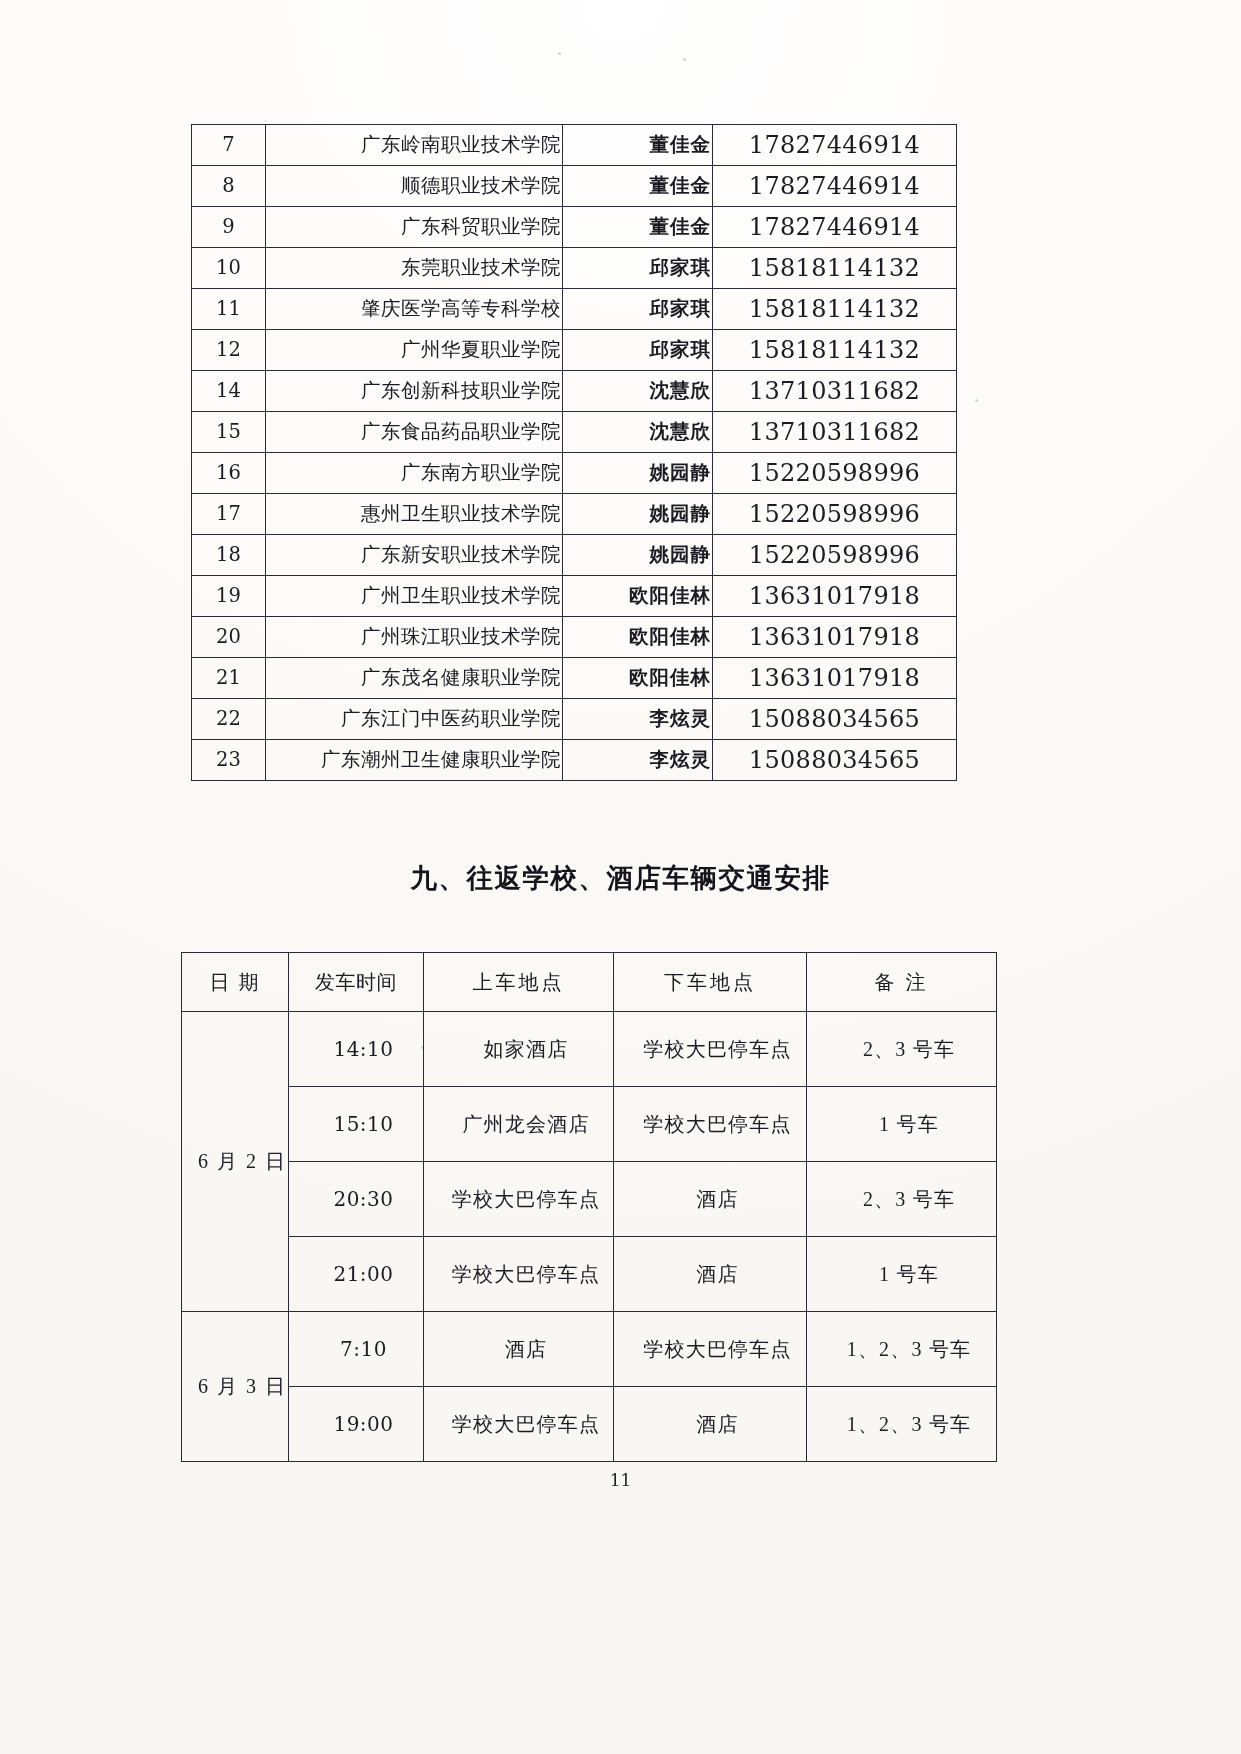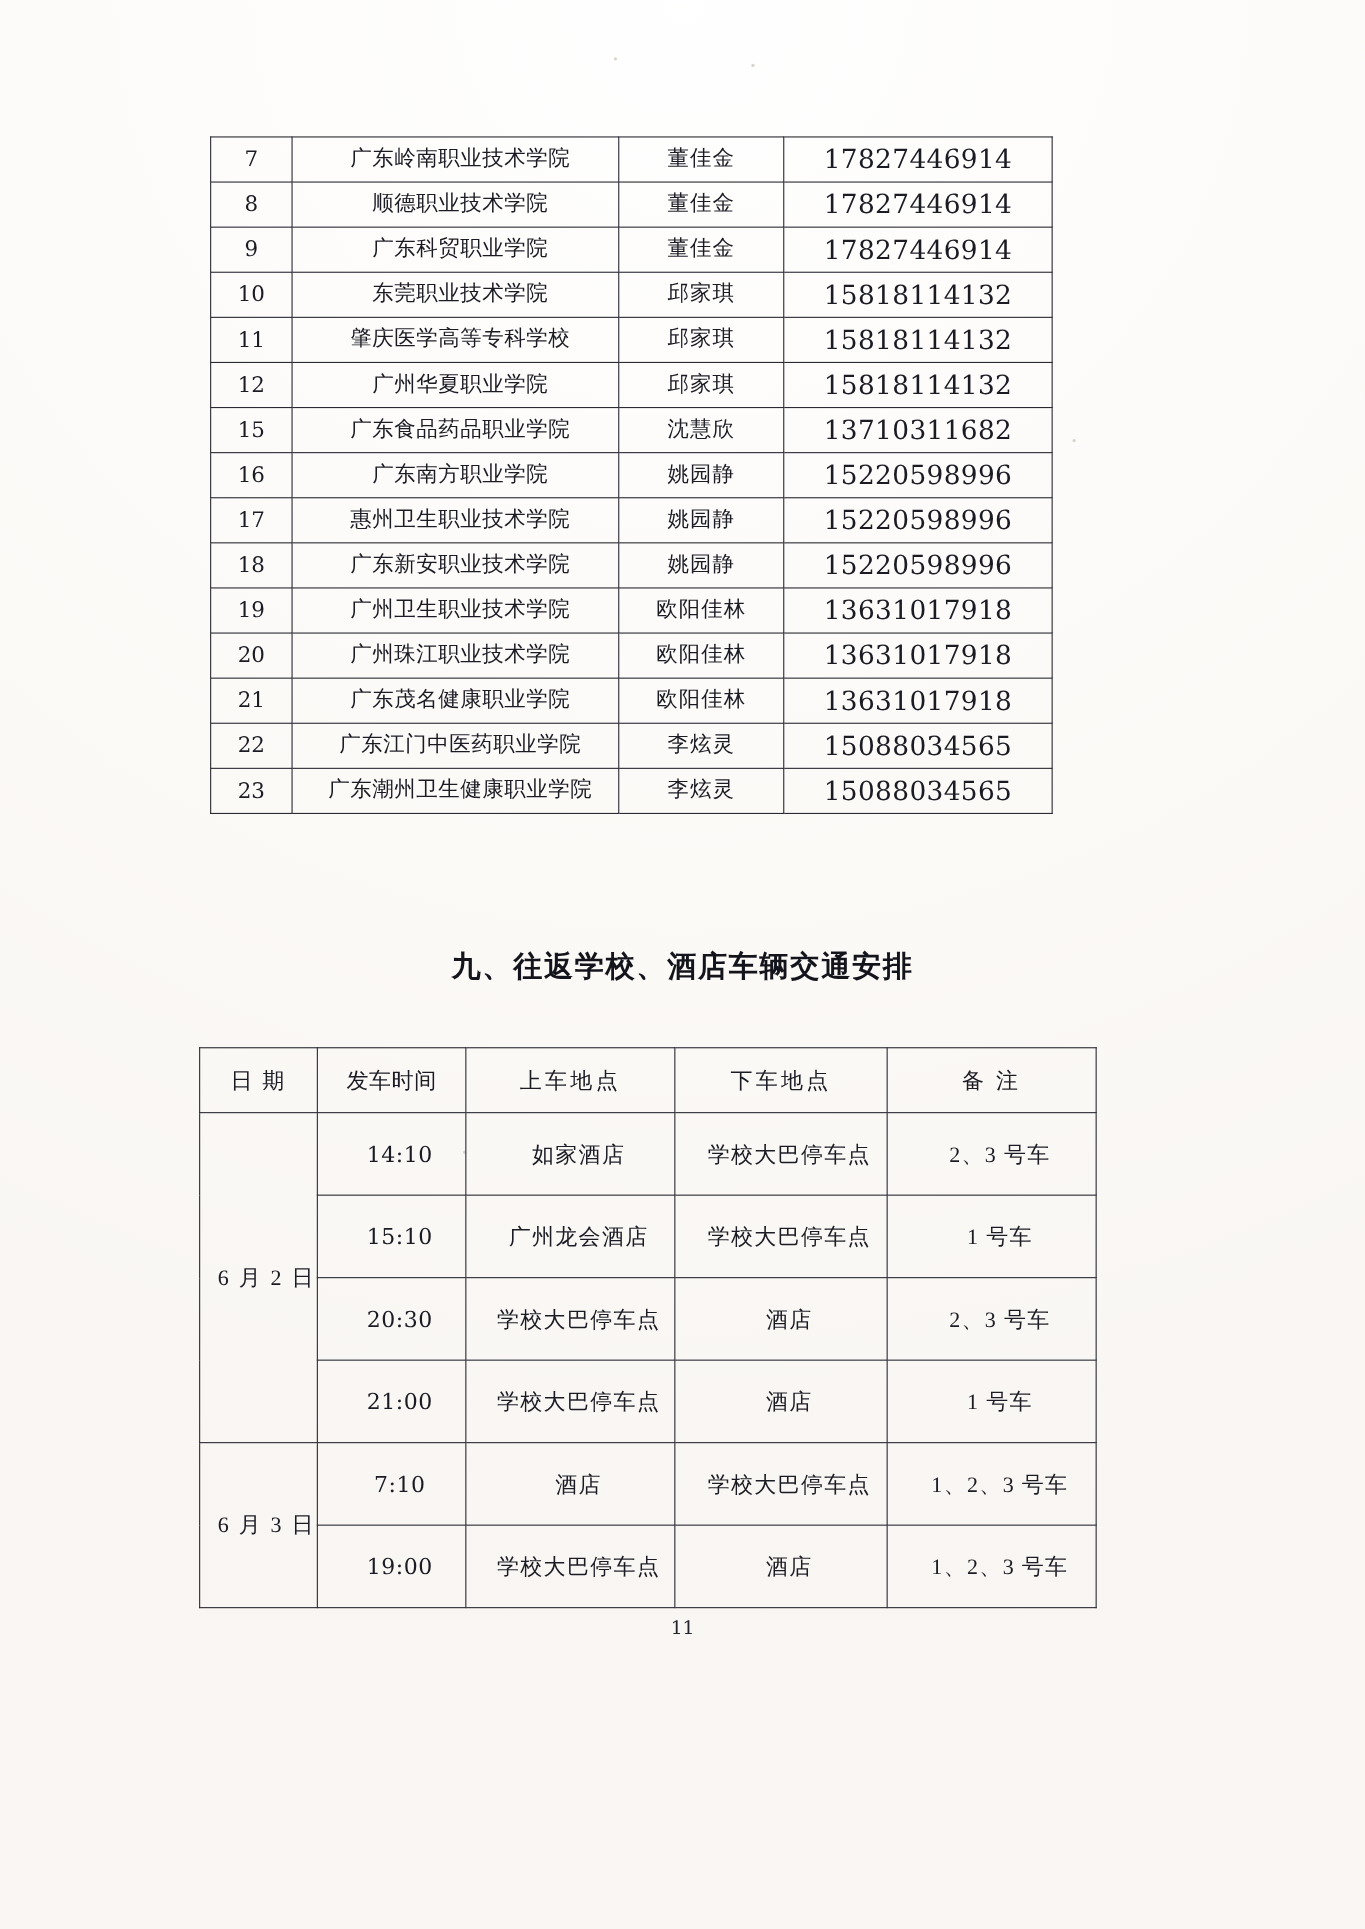--- a/index.html
+++ b/index.html
@@ -58,29 +58,30 @@
     line-height: 1.1;
   }
   .t1 .c-no {
     width: 71px;
     text-align: center;
     font-family: "DejaVu Serif", serif;
   }
   .t1 .c-school {
     width: 285px;
     padding-left: 10px;
-    text-align: center;
+    text-align: right;
     font-family: Liberation Sans, sans-serif;
     letter-spacing: .5px;
   }
   .t1 .c-name {
     width: 147px;
-    text-align: center;
+    text-align: right;
     font-family: "Liberation Serif", serif;
     letter-spacing: 1px;
+    font-weight: bold;
   }
   .t1 .c-phone {
     text-align: center;
     font-size: 24px;
     letter-spacing: .3px;
   }
 
   
   .sec-head {
     position: absolute;
@@ -179,20 +180,26 @@
           <td class="c-name">邱家琪</td>
           <td class="c-phone">15818114132</td>
         </tr>
         <tr>
           <td class="c-no">12</td>
           <td class="c-school">广州华夏职业学院</td>
           <td class="c-name">邱家琪</td>
           <td class="c-phone">15818114132</td>
         </tr>
         <tr>
+          <td class="c-no">14</td>
+          <td class="c-school">广东创新科技职业学院</td>
+          <td class="c-name">沈慧欣</td>
+          <td class="c-phone">13710311682</td>
+        </tr>
+        <tr>
           <td class="c-no">15</td>
           <td class="c-school">广东食品药品职业学院</td>
           <td class="c-name">沈慧欣</td>
           <td class="c-phone">13710311682</td>
         </tr>
         <tr>
           <td class="c-no">16</td>
           <td class="c-school">广东南方职业学院</td>
           <td class="c-name">姚园静</td>
           <td class="c-phone">15220598996</td>

